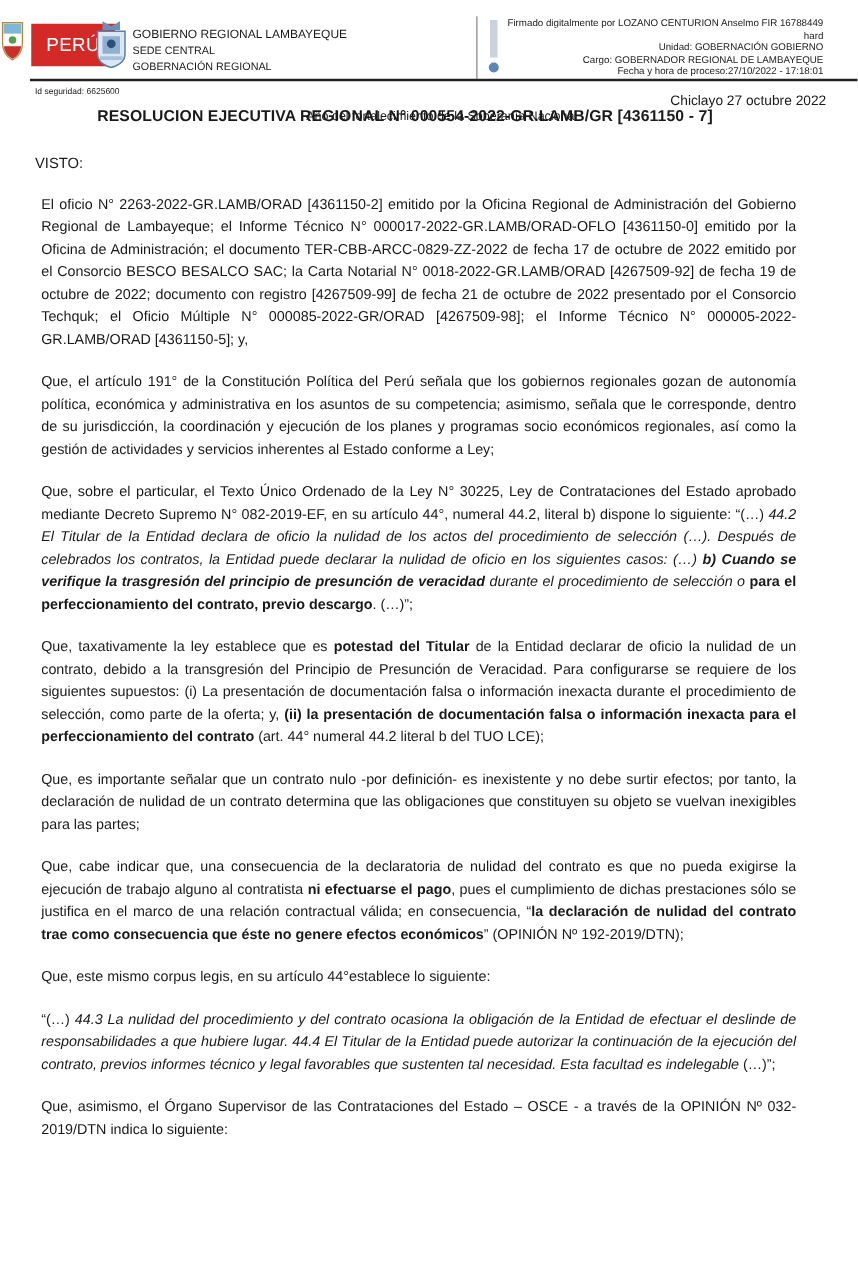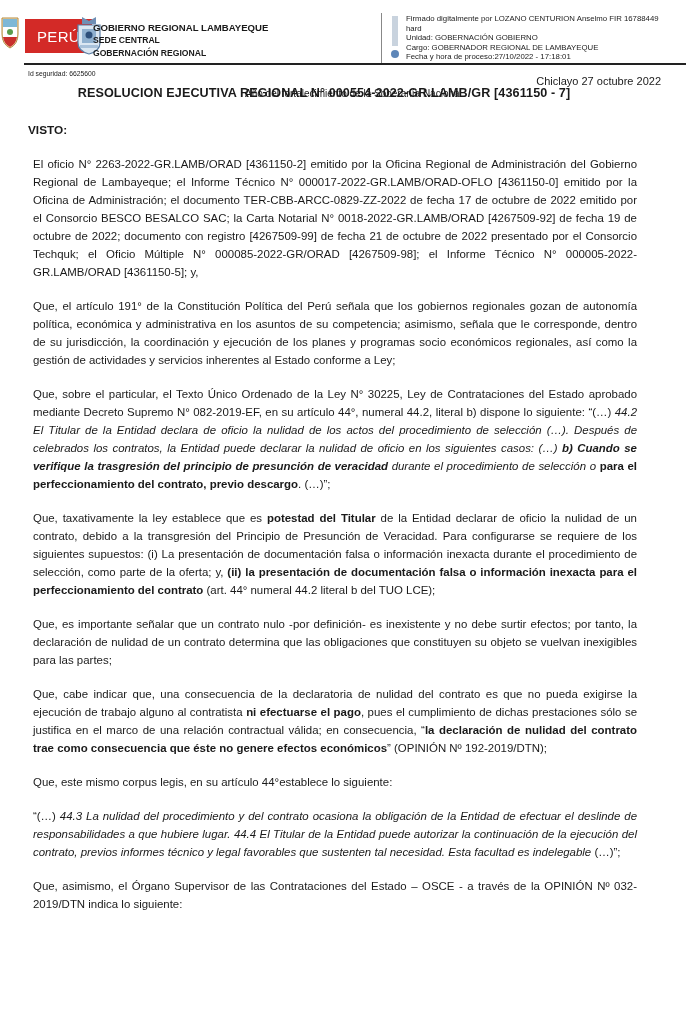--- a/index.html
+++ b/index.html
@@ -1,33 +1,33 @@
 <!DOCTYPE html>
 <html><head>
 <meta charset="utf-8">
 <style>
   html, body { margin:0; padding:0; background:#fff; }
   body { width:686px; height:1024px; position:relative; overflow:hidden; font-family:"Liberation Sans", sans-serif; color:#1a1a1a; }
   .hdr { position:absolute; top:0; left:0; width:686px; height:66px; }
   .shield { position:absolute; left:0; top:14px; width:20px; height:36px; }
   .peru { position:absolute; left:25px; top:19px; width:67px; height:34px; background:#d32a27; color:#fff; font-size:15px; display:flex; align-items:center; justify-content:center; letter-spacing:0.3px; }
   .crest { position:absolute; left:74px; top:15px; width:30px; height:40px; }
-  .org { position:absolute; left:93px; top:21px; font-weight:bold; font-size:8.6px; line-height:13px; }
+  .org { position:absolute; left:106px; top:21px; font-weight:normal; font-size:8.6px; line-height:13px; }
   .org .l1 { font-size:9.6px; }
   .hline { position:absolute; left:24px; top:63px; width:662px; height:2px; background:#222; }
   .sigbar { position:absolute; left:381px; top:13px; width:1px; height:50px; background:#888; }
   .sigicon { position:absolute; left:390px; top:14px; width:10px; height:46px; }
-  .sig { position:absolute; left:406px; top:14px; font-size:7.8px; line-height:9.6px; color:#222; }
+  .sig { position:absolute; left:406px; top:14px; font-size:7.8px; line-height:9.6px; color:#222;text-align:right; }
   .idseg { position:absolute; left:28px; top:70px; font-size:6.8px; }
   .anio { position:absolute; left:245px; top:68px; font-size:10px;margin-top:20px; }
   .fecha { position:absolute; right:25px; top:75px; font-size:11px; }
   .titulo { position:absolute; left:0; width:648px; text-align:center; top:86px; font-weight:bold; font-size:12.6px; letter-spacing:0.1px; }
   .body { position:absolute; left:28px; top:121px; width:609px; font-size:11.45px; line-height:18px; text-align:justify; }
   .body p { margin:0 0 16px 5px; }
-  .body h3 { margin:0 0 16px 0; font-size:11.8px; font-weight:bold; }
+  .body h3 { margin:0 0 16px 0; font-size:11.8px; font-weight:normal; }
   .b { font-weight:bold; }
   .i { font-style:italic; }
 </style>
 </head>
 <body>
 
 <div class="hdr">
   <svg class="shield" viewBox="0 0 20 36">
     <path d="M2 4 L18 4 L18 20 Q18 30 10 34 Q2 30 2 20 Z" fill="#f3e3c4" stroke="#b58a3c" stroke-width="1"></path>
     <rect x="3" y="5" width="14" height="8" fill="#7fb8d6"></rect>

